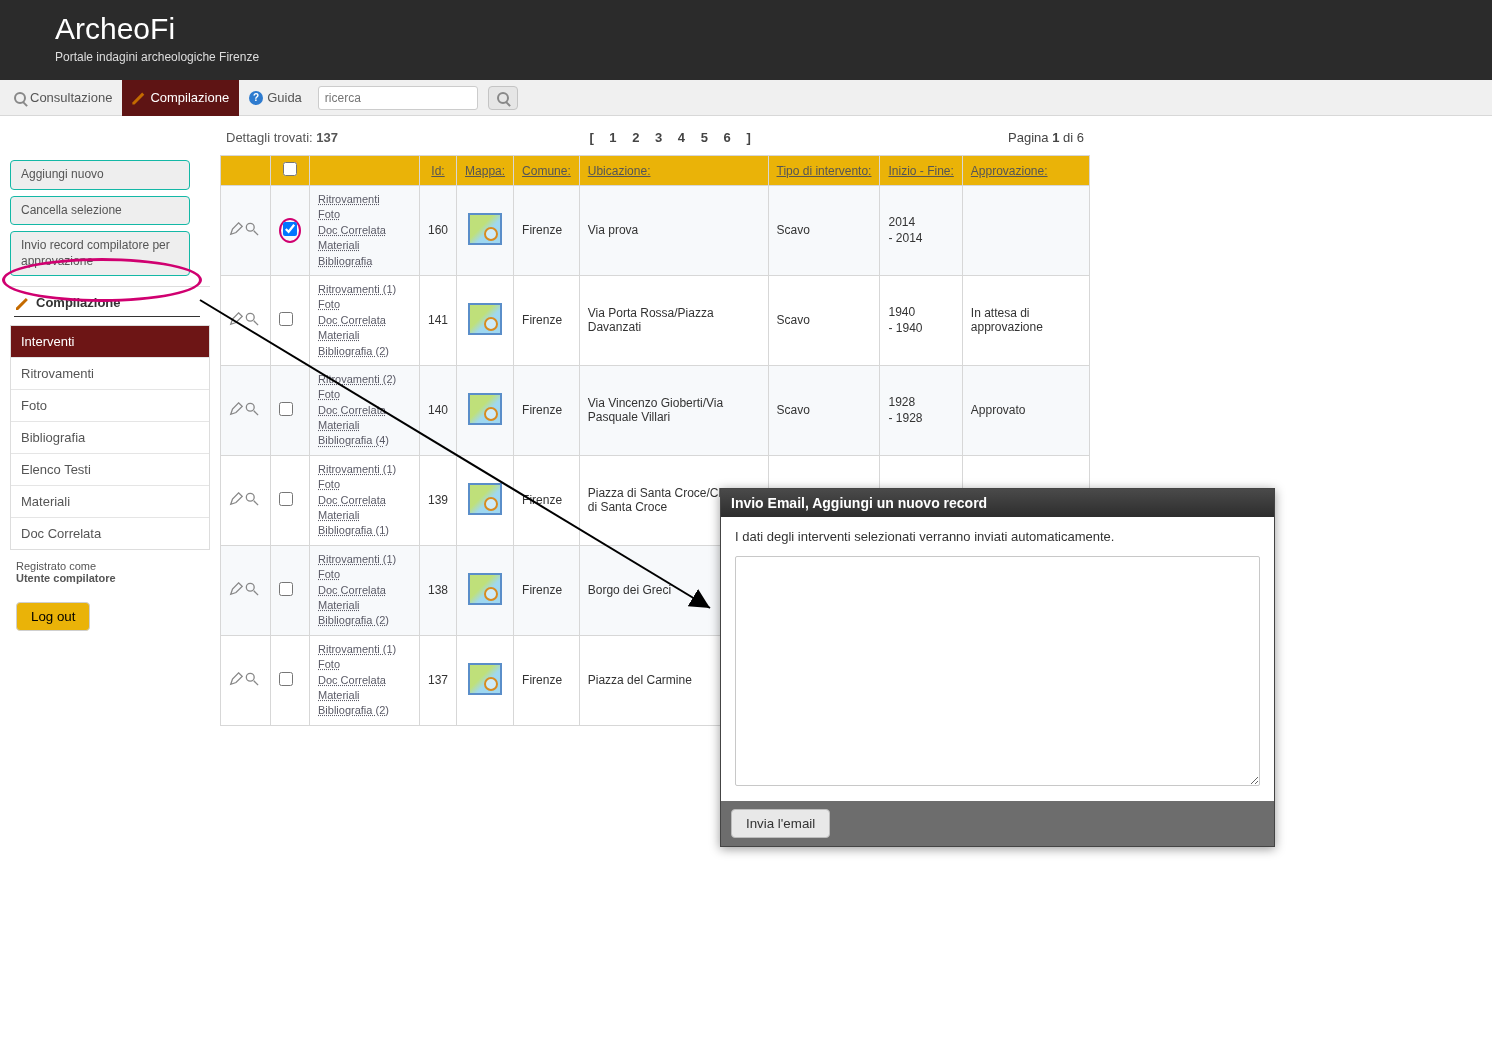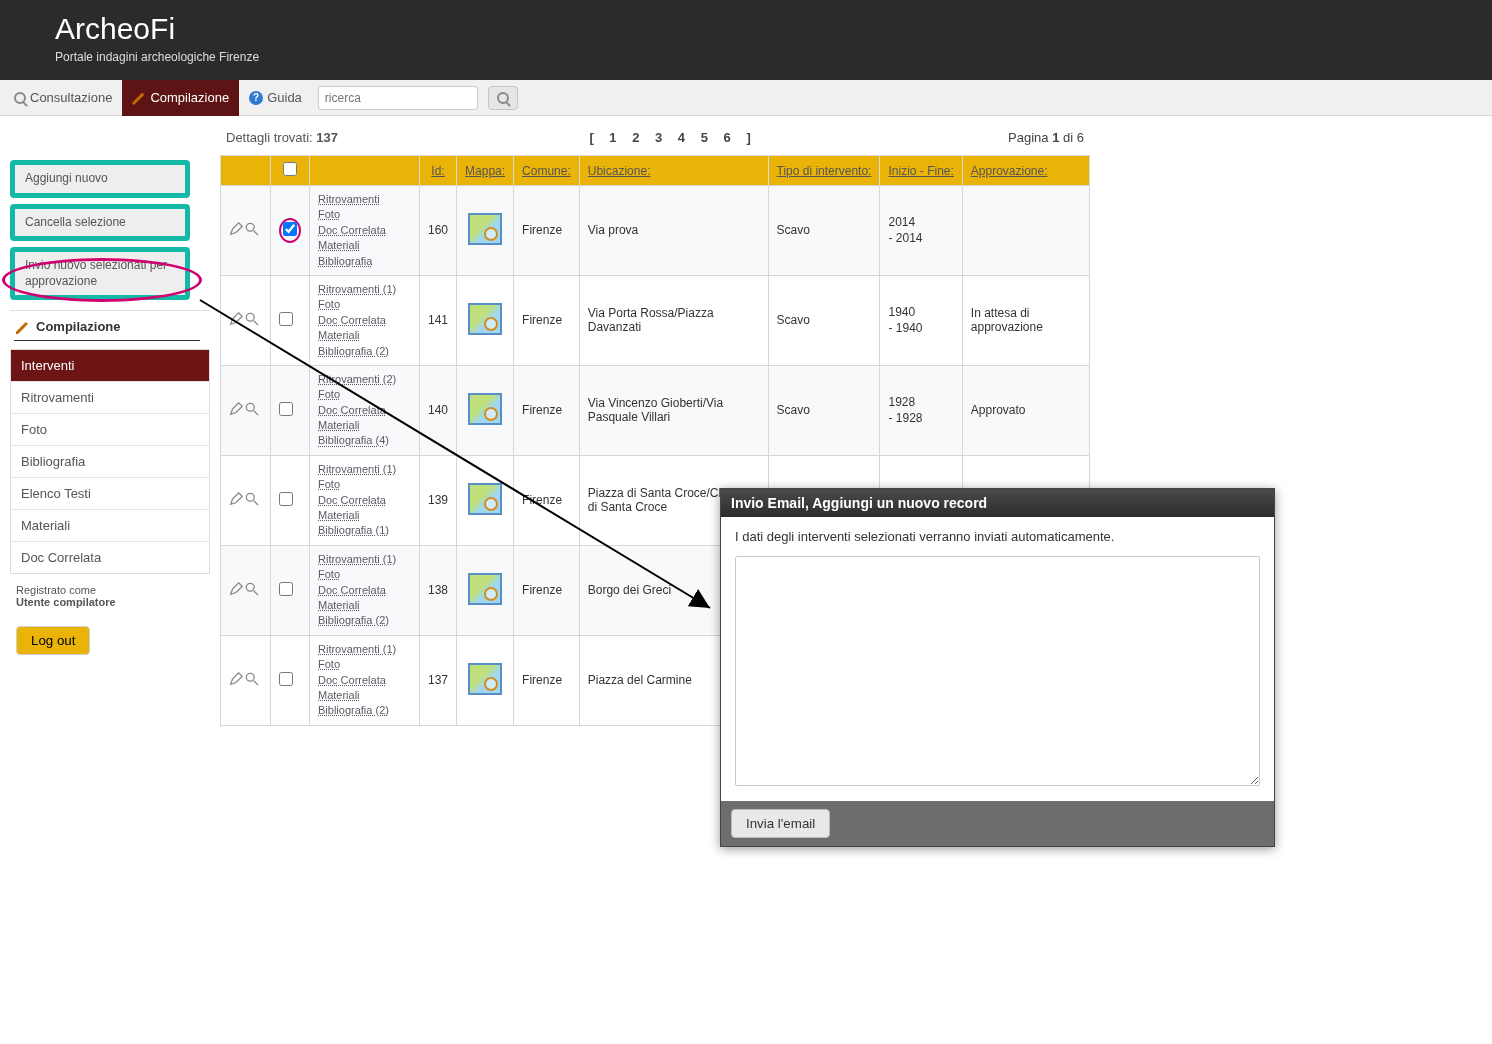--- a/index.html
+++ b/index.html
@@ -12,21 +12,21 @@
   .nav-item.active { background: #5e1414; color: #fff; }
   .nav-icon-search { width: 12px; height: 12px; border: 2px solid #888; border-radius: 50%; position: relative; }
   .nav-icon-search::after { content: ""; position: absolute; width: 6px; height: 2px; background: #888; transform: rotate(45deg); bottom: -3px; right: -4px; }
   .nav-icon-pencil { width: 14px; height: 14px; background: #c46a00; clip-path: polygon(0% 85%, 70% 15%, 85% 30%, 15% 100%, 0% 100%); }
   .nav-icon-help { width: 14px; height: 14px; border-radius: 50%; background: #2e7bcf; color: #fff; font-size: 10px; text-align: center; line-height: 14px; font-weight: bold; }
   .search-input { margin-left: 6px; height: 24px; width: 160px; border: 1px solid #ccc; border-radius: 3px; padding: 0 6px; font-size: 12px; color: #999; }
   .search-btn { margin-left: 10px; height: 24px; width: 30px; background: #e6e6e6; border: 1px solid #c4c4c4; border-radius: 4px; display: flex; align-items: center; justify-content: center; cursor: pointer; }
 
   .content { display: flex; padding-top: 14px; }
   .left-col { width: 210px; padding: 0 0 0 10px; }
-  .side-btn { display: block; width: 180px; background: #eee; border: 5px solid #14b8a6; border-radius: 4px; padding: 6px 10px; margin-bottom: 6px; color: #555; text-align: left; cursor: pointer; font-size: 12px; line-height: 1.3; }
+  .side-btn { display: block; width: 180px; background: #eee; border: 1px solid #14b8a6; border-radius: 4px; padding: 6px 10px; margin-bottom: 6px; color: #555; text-align: left; cursor: pointer; font-size: 12px; line-height: 1.3; }
   .side-btn.multi { white-space: normal; }
   .section-label { display: flex; align-items: center; gap: 6px; padding: 8px 6px 6px; font-weight: bold; color: #333; border-top: 1px solid #ddd; margin-top: 10px;}
   .side-list { border: 1px solid #ddd; }
   .side-list-item { padding: 8px 10px; border-top: 1px solid #e5e5e5; color: #555; cursor: pointer; }
   .side-list-item:first-child { border-top: none; }
   .side-list-item.active { background: #6d1515; color: #fff; }
   .user-block { padding: 10px 6px; color: #555; font-size: 11px; }
   .user-block strong { display: block; }
   .logout-btn { margin: 8px 0 0 6px; padding: 6px 14px; background: #eab308; border: 1px solid #cfcfcf; border-radius: 4px; cursor: pointer; }
 
@@ -91,21 +91,21 @@
     <span class="nav-icon-search"></span>
   </div>
 </div>
 
 <div class="content">
 
   <div class="left-col" style="position:relative;">
     <div style="height:30px;"></div>
     <button class="side-btn">Aggiungi nuovo</button>
     <button class="side-btn">Cancella selezione</button>
-    <button class="side-btn multi">Invio nuovo selezionati per approvazione</button>
+    <button class="side-btn multi">Invio record compilatore per approvazione</button>
 
     <div class="section-label">
       <span class="nav-icon-pencil"></span>
       <span style="font-weight:bold;">Compilazione</span>
     </div>
     <div style="border-bottom:1px solid #333; margin:0 10px 8px 4px;"></div>
 
     <div class="side-list">
       <div class="side-list-item active">Interventi</div>
       <div class="side-list-item">Ritrovamenti</div>

